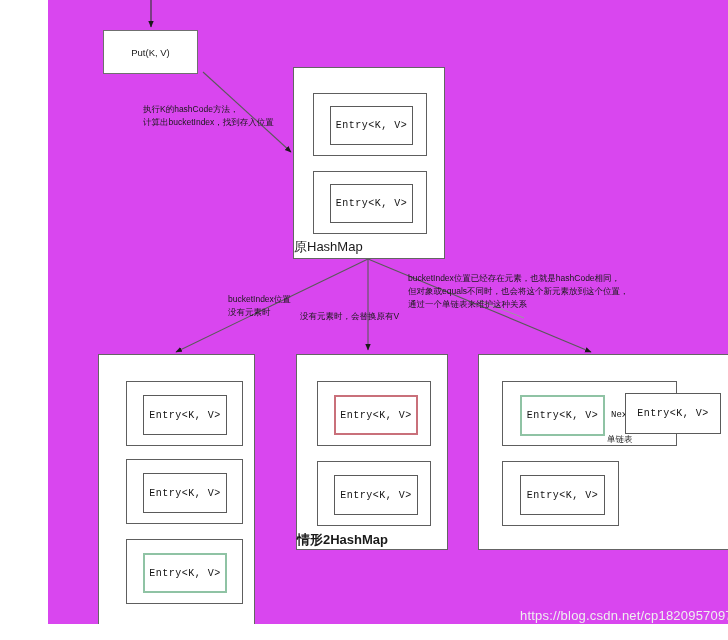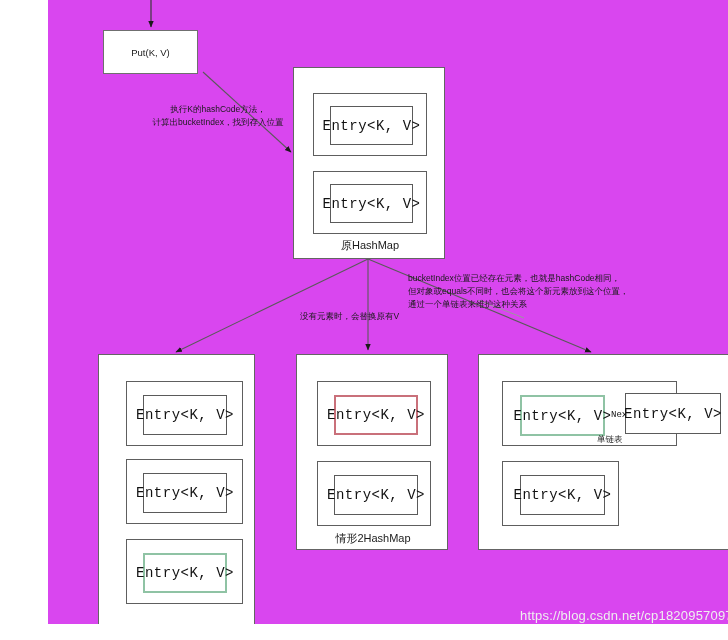--- a/index.html
+++ b/index.html
@@ -31,48 +31,48 @@
   .entry {
     border: 1px solid #5a5a5a;
     display: flex;
     align-items: center;
     justify-content: center;
   }
   .entry-green { border: 2px solid #8fc3a4; }
   .entry-red   { border: 2px solid #c9707a; }
   .entry-label {
     font-family: "Liberation Mono", monospace;
-    font-size: 14px;
+    font-size: 10px;
     color: #111111;
     letter-spacing: 0.5px;
     white-space: nowrap;
   }
   .put-label {
     font-family: "Liberation Sans", sans-serif;
     font-size: 9.5px;
     color: #1a1a1a;
     white-space: nowrap;
   }
   .map-caption {
     position: absolute;
     font-family: "Liberation Sans", sans-serif;
-    font-size: 11px;
-    color: #1a1a1a;
-    white-space: nowrap;
-    text-align: center;
+    font-size: 13px;
+    color: #1a1a1a;
+    white-space: nowrap;
+    text-align: left;
   }
   .annot {
     position: absolute;
     font-family: "Liberation Sans", sans-serif;
     font-size: 8.5px;
     line-height: 13px;
     color: #1a1a1a;
     white-space: pre;
   }
-  .annot-right { text-align: center; }
+  .annot-right { text-align: left; }
   .annot-center { text-align: left; }
   .next-label {
     position: absolute;
     font-family: "Liberation Mono", monospace;
     font-size: 9px;
     color: #111111;
     white-space: nowrap;
   }
   .chain-label {
     position: absolute;
@@ -139,20 +139,22 @@
     </div>
 
     <div class="box bucket" style="left:19px; top:103px; width:114px; height:63px;">
       <div class="box entry" style="left:16px; top:12px; width:83px; height:39px;">
         <span class="entry-label">Entry&lt;K, V&gt;</span>
       </div>
     </div>
     <div class="map-caption" style="left:0; top:170px; width:152px;">原HashMap</div>
   </div>
 
+  <div class="annot annot-center" style="left:180px; top:293px; width:110px;">bucketIndex位置
+没有元素时</div>
 
   <div class="annot annot-center" style="left:252px; top:310px; width:145px;">没有元素时，会替换原有V</div>
 
   <div class="annot annot-center" style="left:360px; top:272px; width:290px;">bucketIndex位置已经存在元素，也就是hashCode相同，
 但对象或equals不同时，也会将这个新元素放到这个位置，
 通过一个单链表来维护这种关系</div>
 
   <div class="box box-outer" style="left:50px; top:354px; width:157px; height:280px;">
     <div class="box bucket" style="left:27px; top:26px; width:117px; height:65px;">
       <div class="box entry" style="left:16px; top:13px; width:84px; height:40px;">
@@ -176,31 +178,31 @@
     <div class="box bucket" style="left:20px; top:26px; width:114px; height:65px;">
       <div class="box entry entry-red" style="left:16px; top:13px; width:84px; height:40px;">
         <span class="entry-label">Entry&lt;K, V&gt;</span>
       </div>
     </div>
     <div class="box bucket" style="left:20px; top:106px; width:114px; height:65px;">
       <div class="box entry" style="left:16px; top:13px; width:84px; height:40px;">
         <span class="entry-label">Entry&lt;K, V&gt;</span>
       </div>
     </div>
-    <div class="map-caption" style="left:0; top:176px; width:152px;">情形2HashMap</div>
+    <div class="map-caption" style="left:0; top:176px; width:152px;font-weight:bold;">情形2HashMap</div>
   </div>
 
   <div class="box box-outer" style="left:430px; top:354px; width:255px; height:196px;">
 
     <div class="box bucket" style="left:23px; top:26px; width:175px; height:65px;">
       <div class="box entry entry-green" style="left:17px; top:13px; width:85px; height:41px;">
         <span class="entry-label">Entry&lt;K, V&gt;</span>
       </div>
       <span class="next-label" style="left:108px; top:28px;">Next</span>
-      <span class="chain-label" style="left:94px; top:52px;">单链表</span>
+      <span class="chain-label" style="left:104px; top:52px;">单链表</span>
     </div>
 
     <div class="box entry" style="left:146px; top:38px; width:96px; height:41px; background:#ffffff;">
       <span class="entry-label">Entry&lt;K, V&gt;</span>
     </div>
 
     <div class="box bucket" style="left:23px; top:106px; width:117px; height:65px;">
       <div class="box entry" style="left:17px; top:13px; width:85px; height:40px;">
         <span class="entry-label">Entry&lt;K, V&gt;</span>
       </div>

